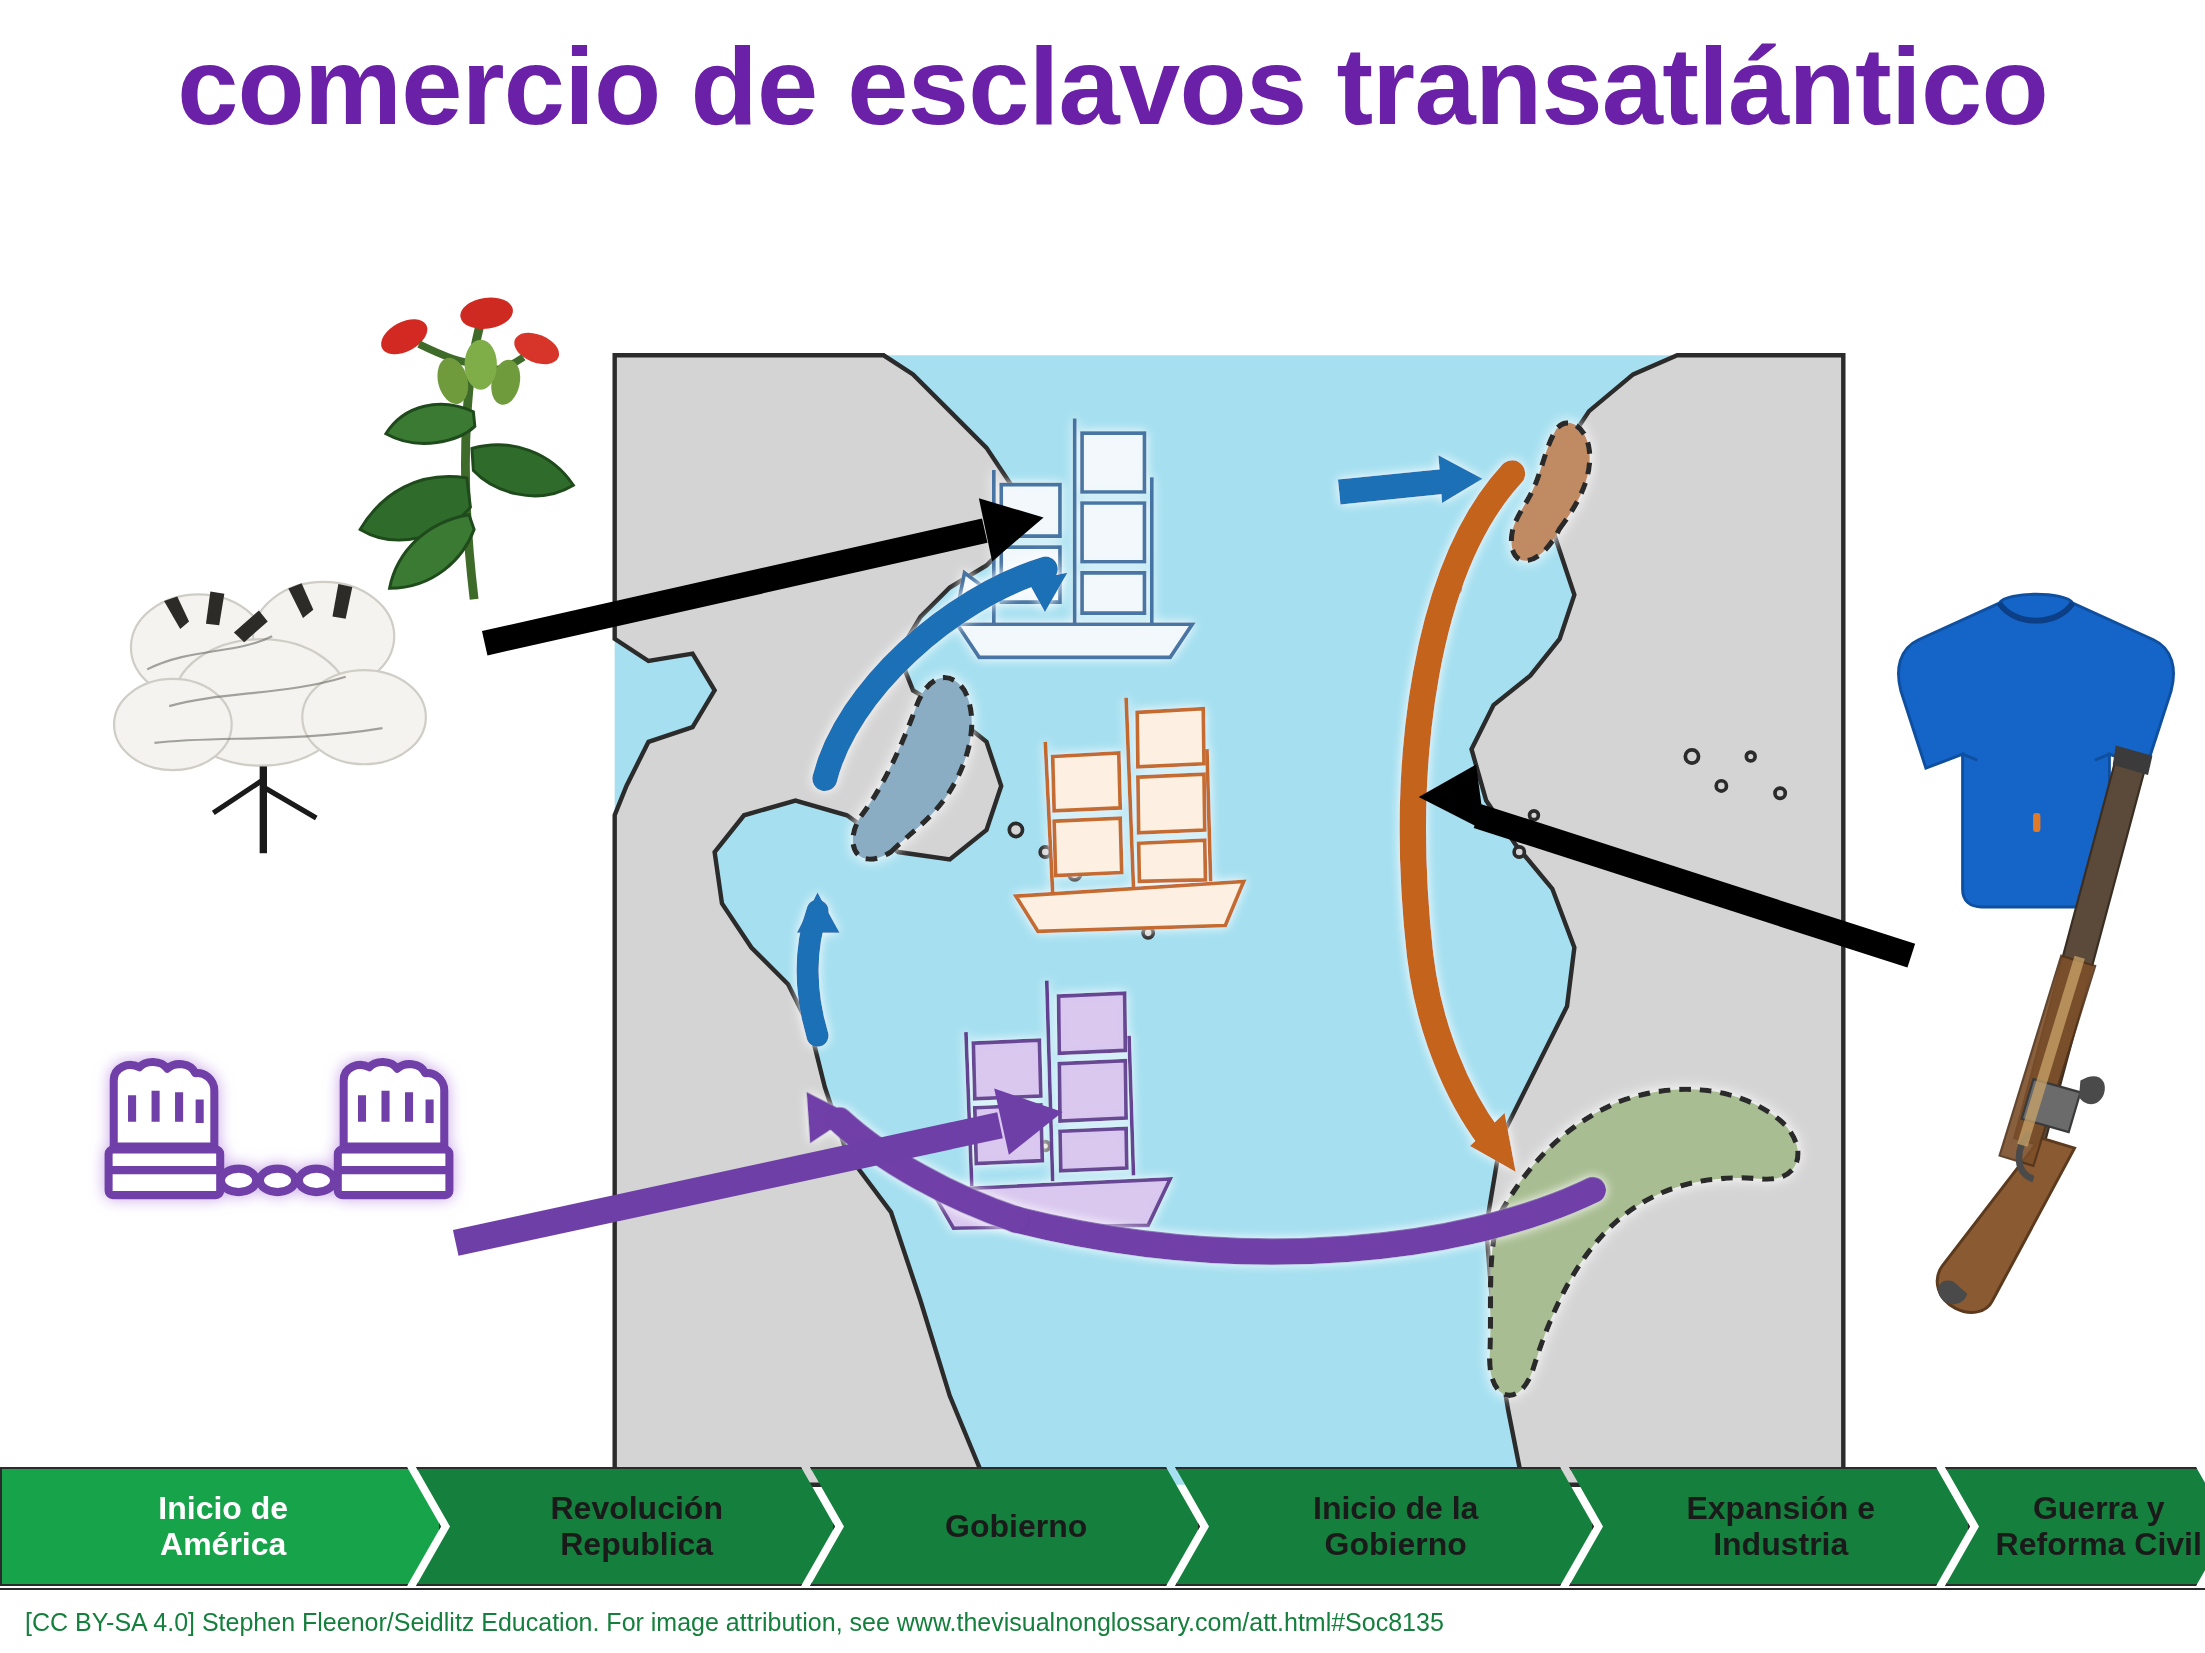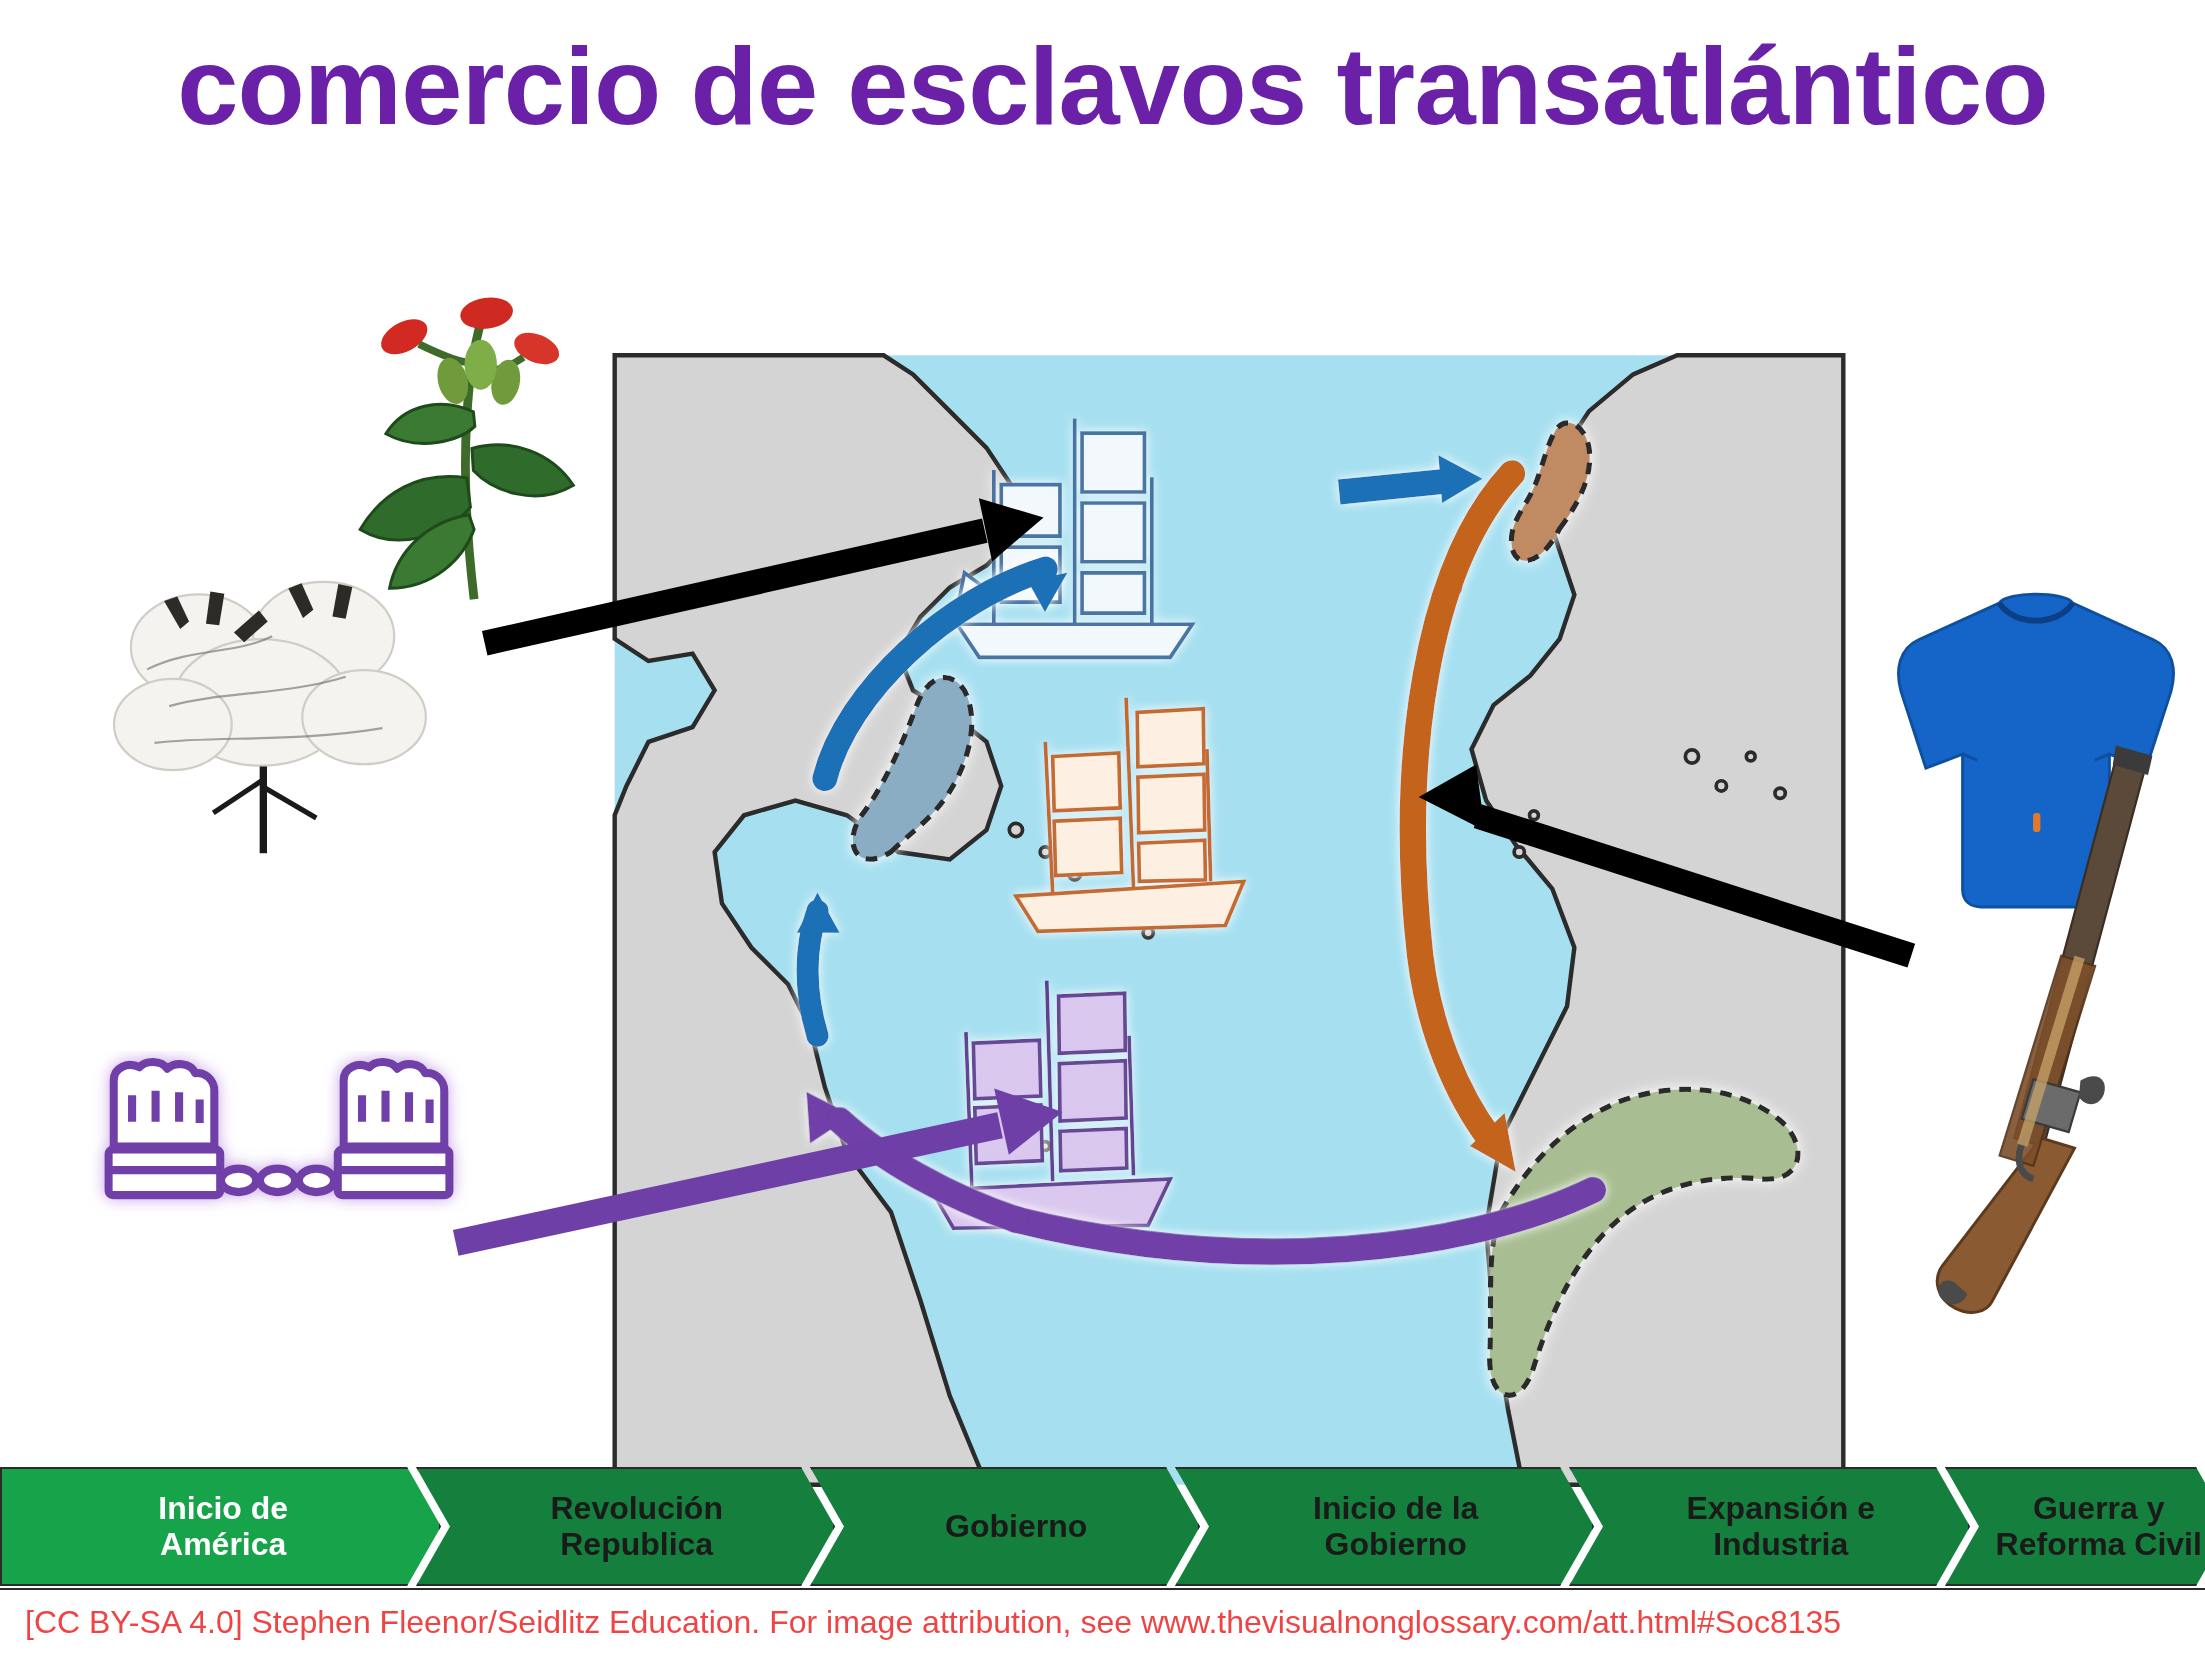--- a/index.html
+++ b/index.html
@@ -92,22 +92,22 @@
     position: absolute;
     left: 0;
     bottom: 0;
     width: 2205px;
     height: 66px;
     border-top: 2.9px solid #2b2b2b;
     box-sizing: border-box;
     display: flex;
     align-items: center;
     padding-left: 25px;
-    font-size: 32px;
-    color: #ef4444;
+    font-size: 25px;
+    color: #15803d;
     white-space: nowrap;
   }
 
   .nowrap { white-space: nowrap; }
 </style>
 </head>
 <body>
 
 <div id="title">comercio de esclavos transatlántico</div>
 

